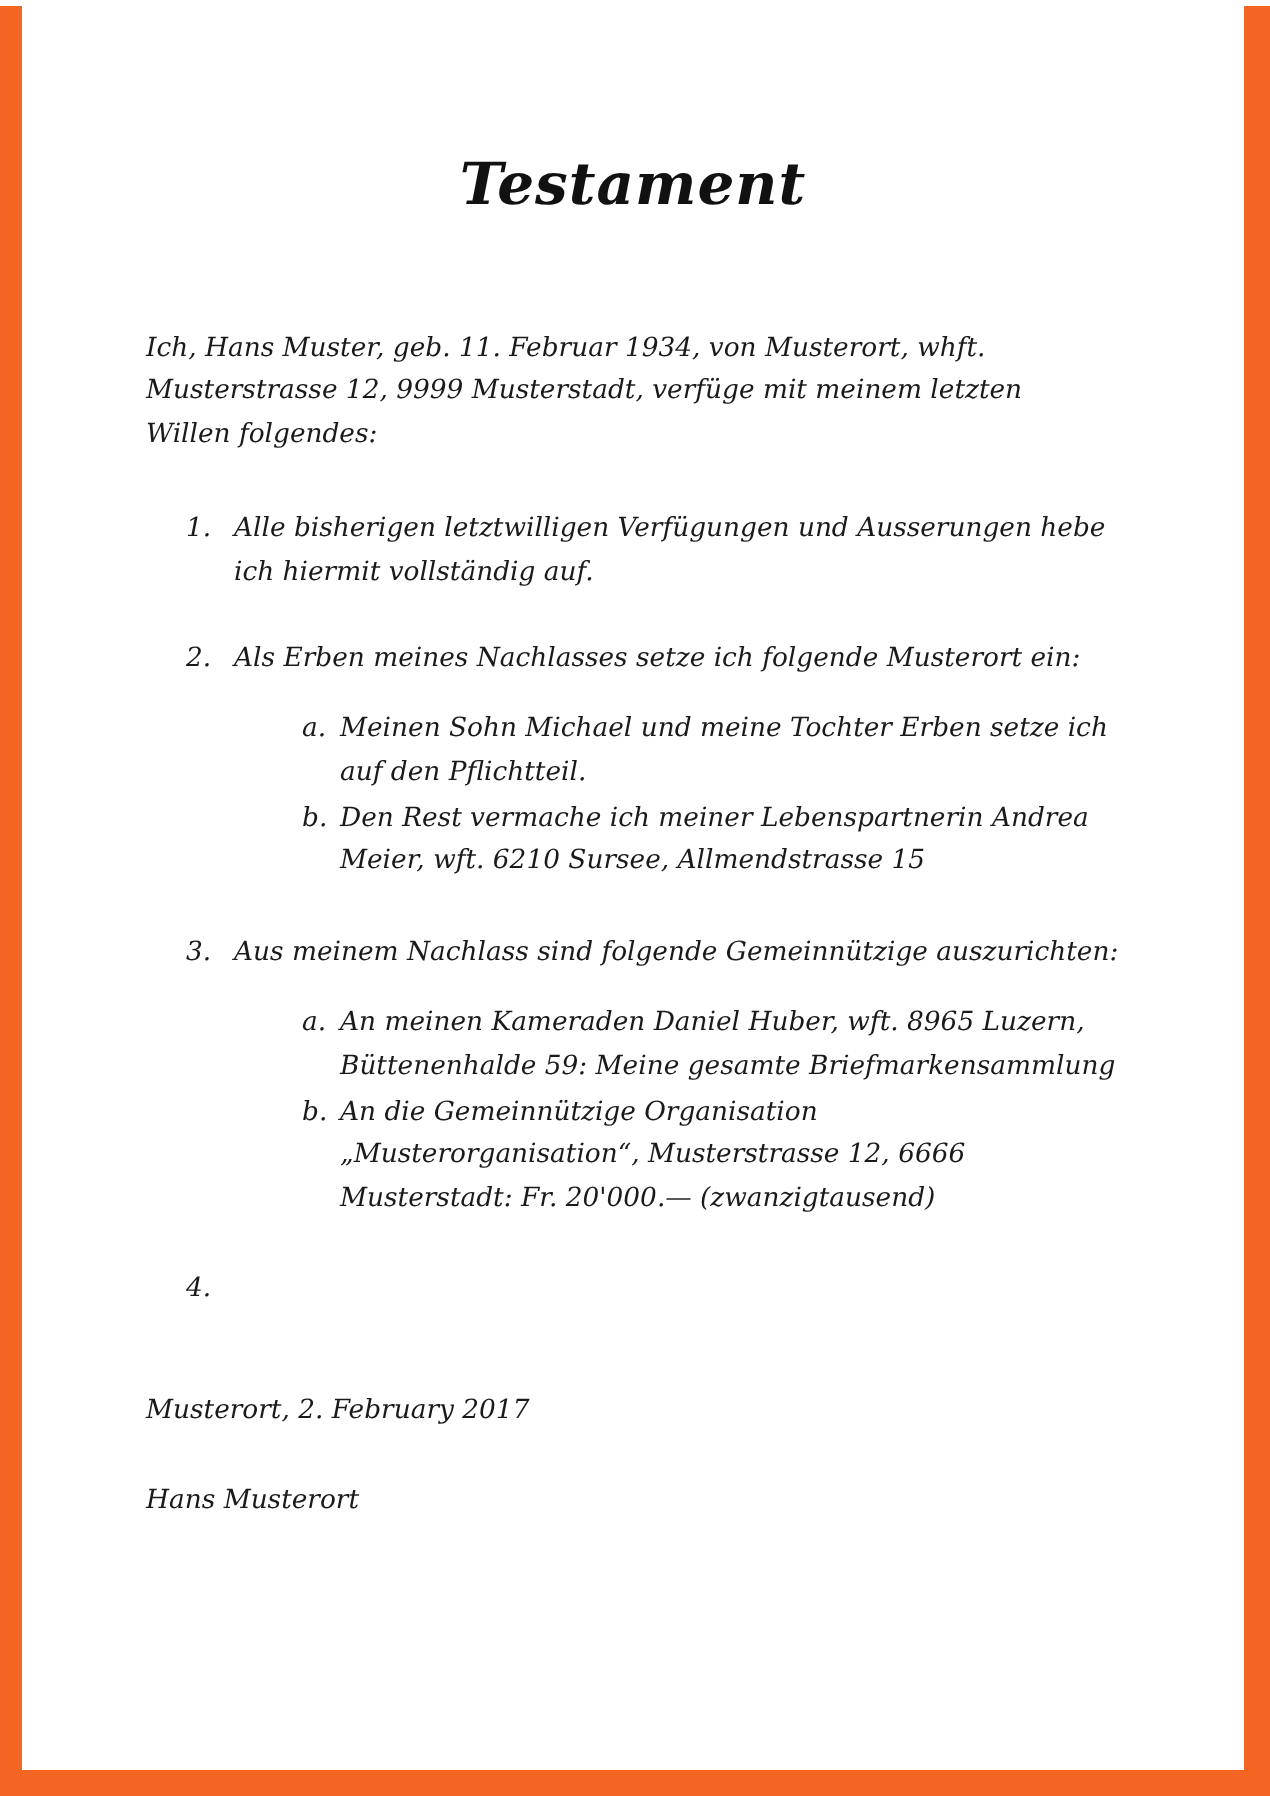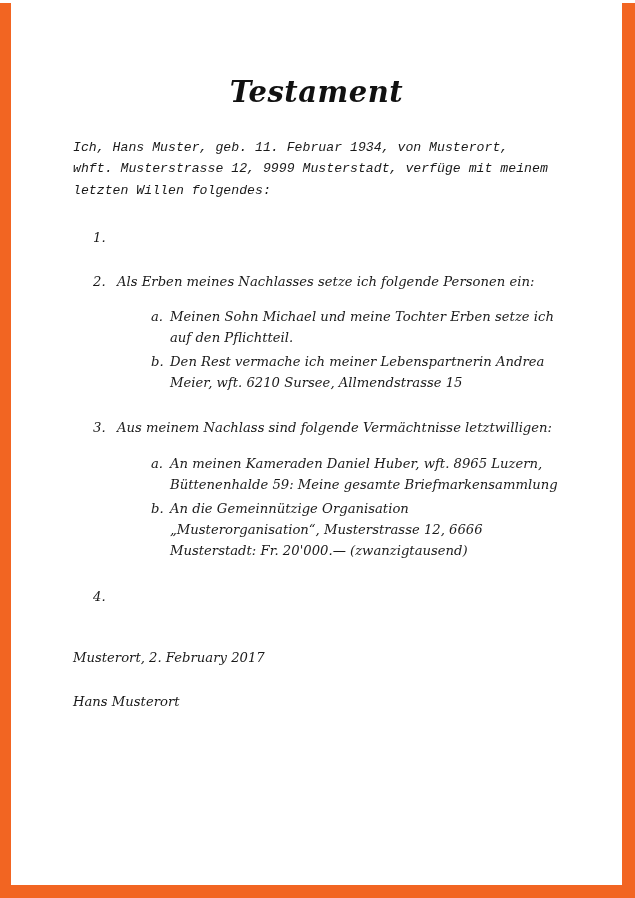--- a/index.html
+++ b/index.html
@@ -66,22 +66,21 @@
     padding-top: 72px;
   }
   .body-text {
     font-family: "DejaVu Serif", serif;
     font-style: italic;
     font-size: 13.2px;
     line-height: 1.62;
     color: #1a1a1a;
   }
   .intro {
-    margin: 28px 70px 0 62px;
-    font-family: Liberation Mono, monospace;
+    margin: 55px 70px 0 62px;
   }
   .clauses {
     margin: 26px 0 0 0;
     padding: 0;
     list-style: none;
   }
   .clause {
     display: flex;
     margin: 0 60px 0 82px;
     padding-bottom: 22px;
@@ -140,43 +139,46 @@
   <div class="sheet">
 
     <h1 class="doc-title">Testament</h1>
 
     <p class="body-text intro">Ich, Hans Muster, geb. 11. Februar 1934, von Musterort, whft. Musterstrasse 12, 9999 Musterstadt, verfüge mit meinem letzten Willen folgendes:</p>
 
     <ol class="clauses">
 
       <li class="clause">
         <span class="body-text clause-num">1.</span>
+        <div class="clause-body">
+          <div class="body-text">Alle bisherigen letztwilligen Verfügungen und Ausserungen hebe ich hiermit vollständig auf.</div>
+        </div>
       </li>
 
       <li class="clause">
         <span class="body-text clause-num">2.</span>
         <div class="clause-body">
-          <div class="body-text">Als Erben meines Nachlasses setze ich folgende Personen ein:</div>
+          <div class="body-text">Als Erben meines Nachlasses setze ich folgende Musterort ein:</div>
           <ul class="sub-list">
             <li class="sub-item">
               <span class="body-text sub-letter">a.</span>
               <span class="body-text sub-text">Meinen Sohn Michael und meine Tochter Erben setze ich auf den Pflichtteil.</span>
             </li>
             <li class="sub-item">
               <span class="body-text sub-letter">b.</span>
               <span class="body-text sub-text">Den Rest vermache ich meiner Lebenspartnerin Andrea Meier, wft. 6210 Sursee, Allmendstrasse 15</span>
             </li>
           </ul>
         </div>
       </li>
 
       <li class="clause">
         <span class="body-text clause-num">3.</span>
         <div class="clause-body">
-          <div class="body-text">Aus meinem Nachlass sind folgende Vermächtnisse letztwilligen:</div>
+          <div class="body-text">Aus meinem Nachlass sind folgende Gemeinnützige auszurichten:</div>
           <ul class="sub-list">
             <li class="sub-item">
               <span class="body-text sub-letter">a.</span>
               <span class="body-text sub-text">An meinen Kameraden Daniel Huber, wft. 8965 Luzern, Büttenenhalde 59: Meine gesamte Briefmarkensammlung</span>
             </li>
             <li class="sub-item">
               <span class="body-text sub-letter">b.</span>
               <span class="body-text sub-text">An die Gemeinnützige Organisation „Musterorganisation“, Musterstrasse 12, 6666 Musterstadt: Fr. 20'000.— (zwanzigtausend)</span>
             </li>
           </ul>

